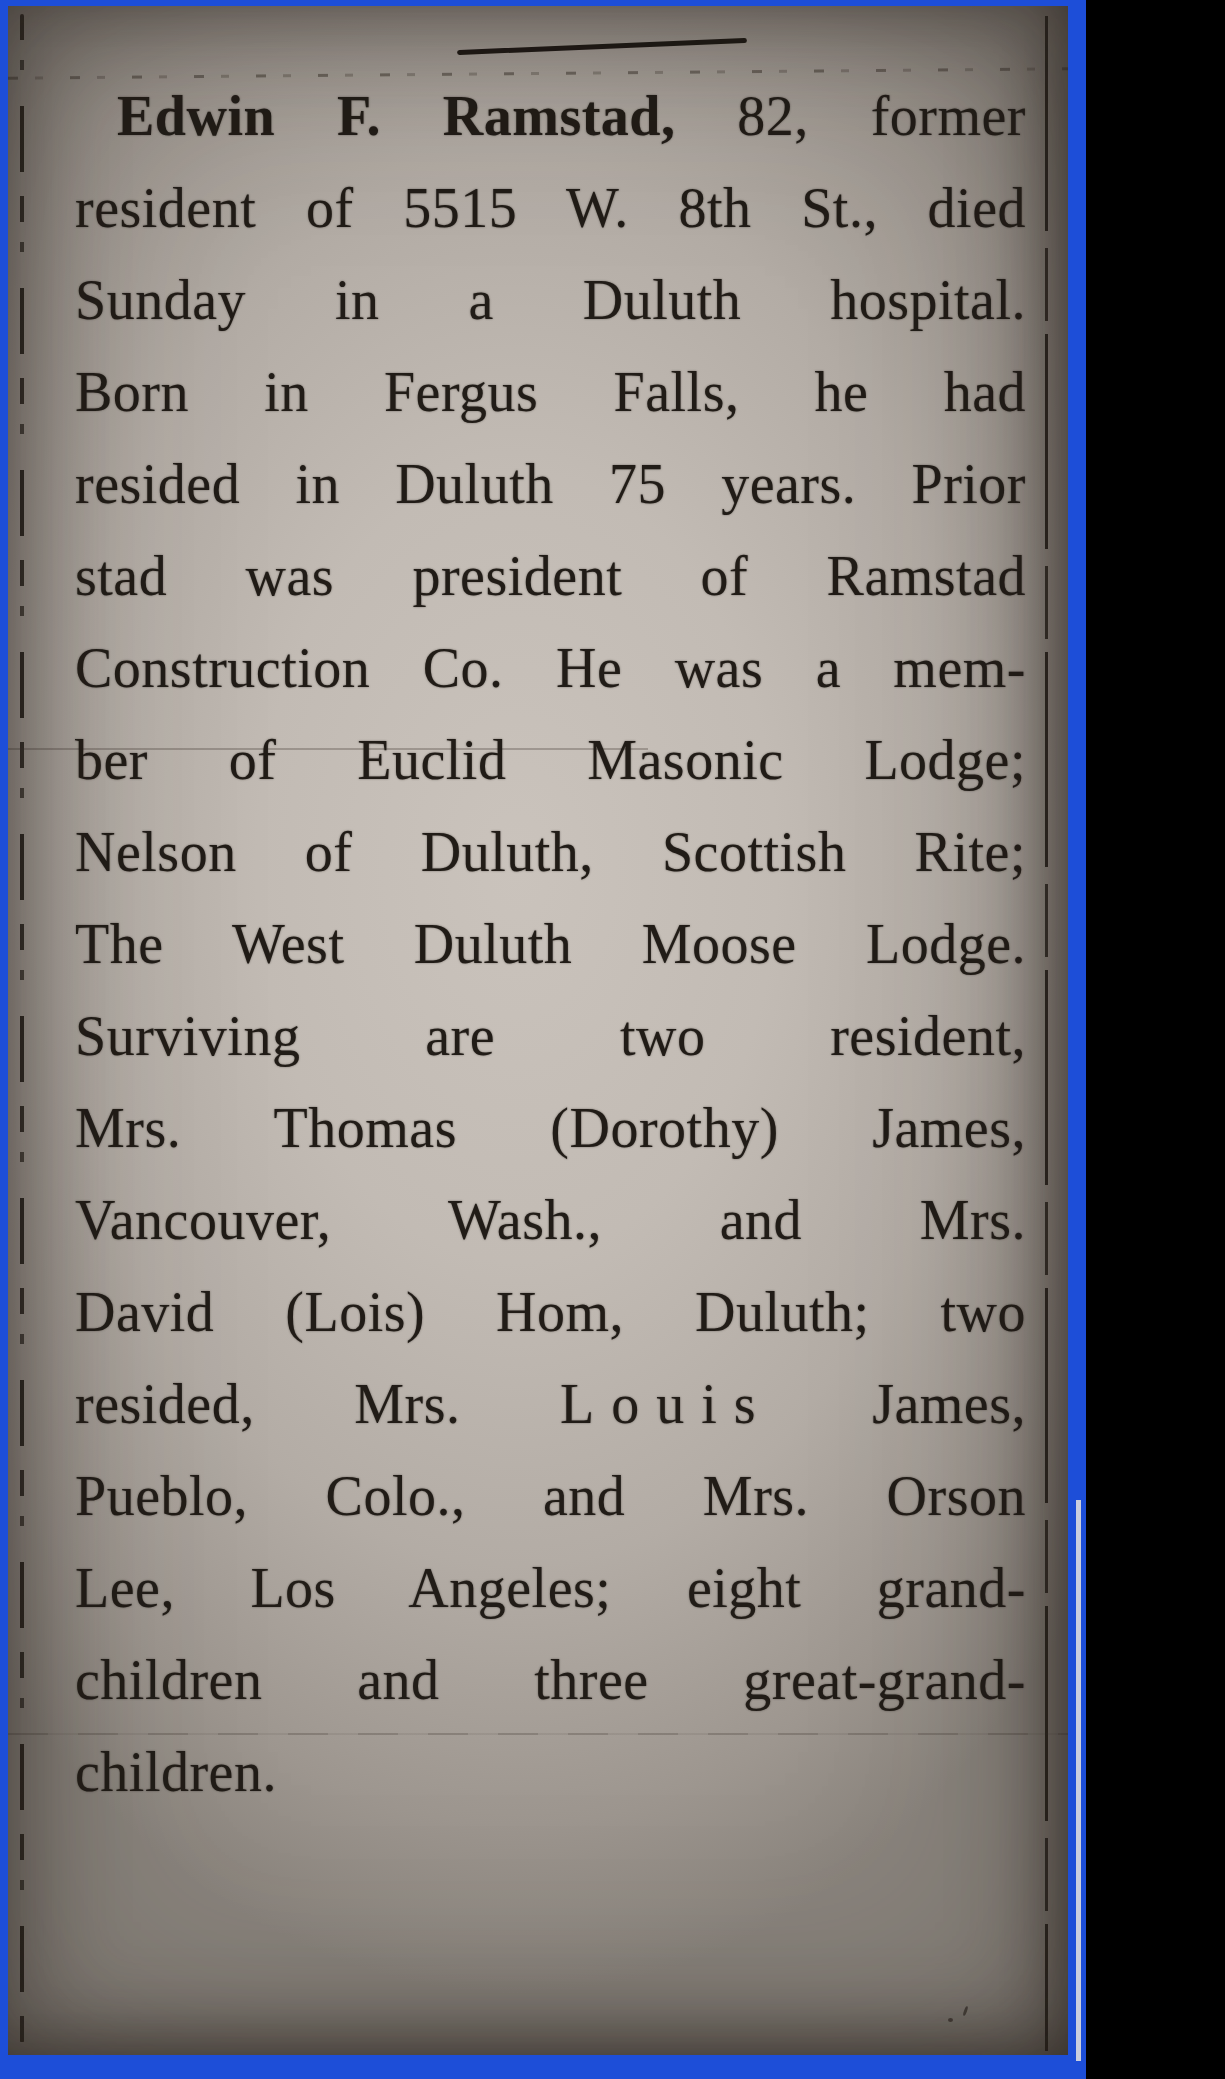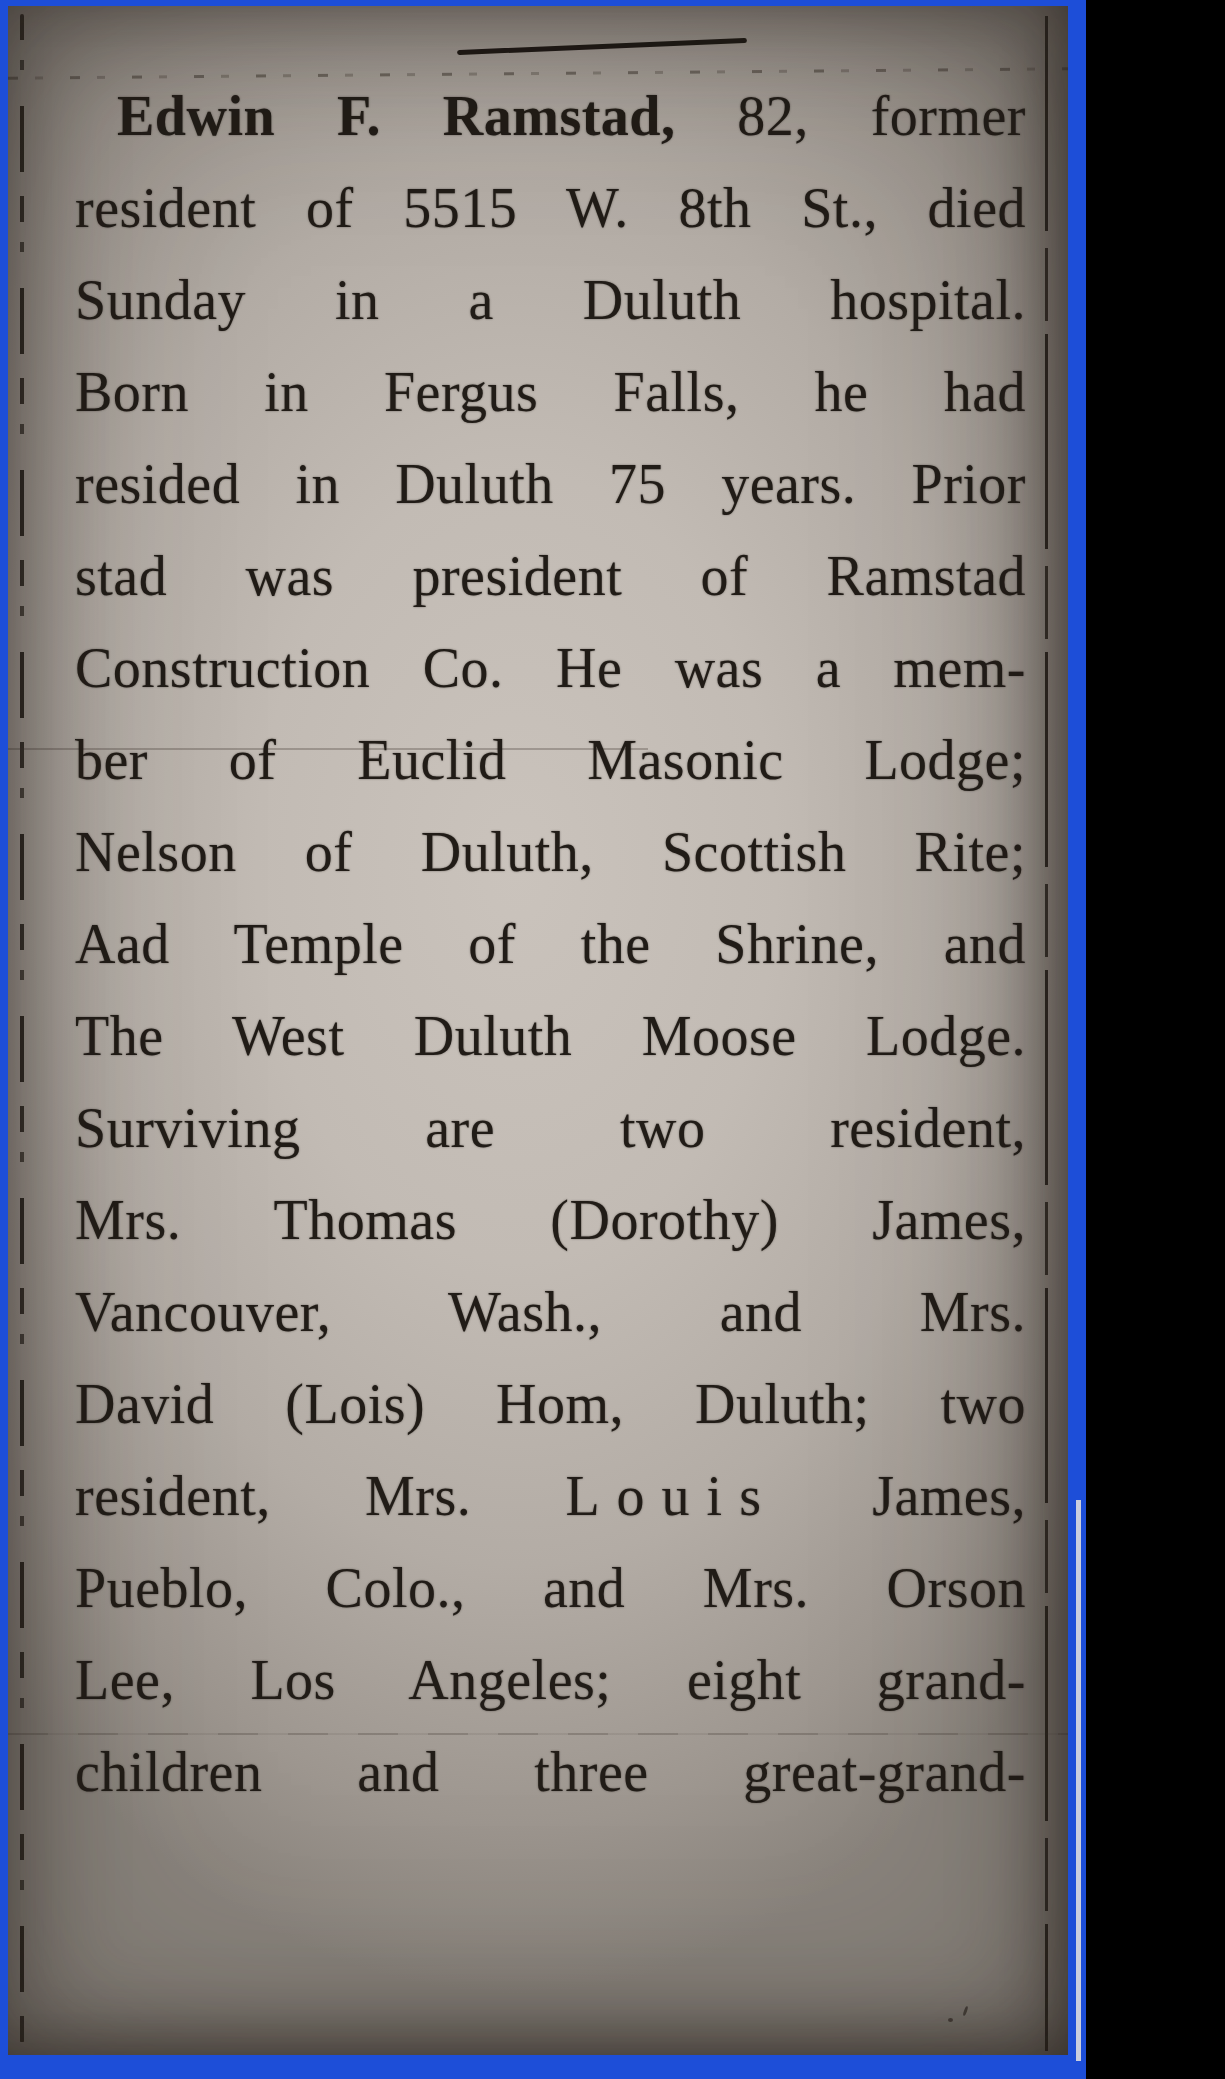--- a/index.html
+++ b/index.html
@@ -167,26 +167,26 @@
     <div id="article">
         <div class="line indent"><span class="bold">Edwin F. Ramstad,</span><span> 82, former</span></div>
         <div class="line"><span>resident of 5515 W. 8th St., died</span></div>
         <div class="line"><span>Sunday in a Duluth hospital.</span></div>
         <div class="line"><span>Born in Fergus Falls, he had</span></div>
         <div class="line"><span>resided in Duluth 75 years. Prior</span></div>
         <div class="line"><span>stad was president of Ramstad</span></div>
         <div class="line"><span>Construction Co. He was a mem-</span></div>
         <div class="line"><span>ber of Euclid Masonic Lodge;</span></div>
         <div class="line"><span>Nelson of Duluth, Scottish Rite;</span></div>
-        <div class="line"><span>Aad Temple of the Shrine, and</span></div>
         <div class="line"><span>The West Duluth Moose Lodge.</span></div>
         <div class="line"><span>Surviving are two resident,</span></div>
         <div class="line"><span>Mrs. Thomas (Dorothy) James,</span></div>
         <div class="line"><span>Vancouver, Wash., and Mrs.</span></div>
         <div class="line"><span>David (Lois) Hom, Duluth; two</span></div>
-        <div class="line"><span>resident, Mrs. </span><span class="spaced">Louis</span><span> James,</span></div>
+        <div class="line"><span>resided, Mrs. </span><span class="spaced">Louis</span><span> James,</span></div>
         <div class="line"><span>Pueblo, Colo., and Mrs. Orson</span></div>
         <div class="line"><span>Lee, Los Angeles; eight grand-</span></div>
         <div class="line"><span>children and three great-grand-</span></div>
+        <div class="line last"><span>children.</span></div>
       </div>
   </div>
   <div class="edge-sliver"></div>
 </div>
 
 </body></html>

